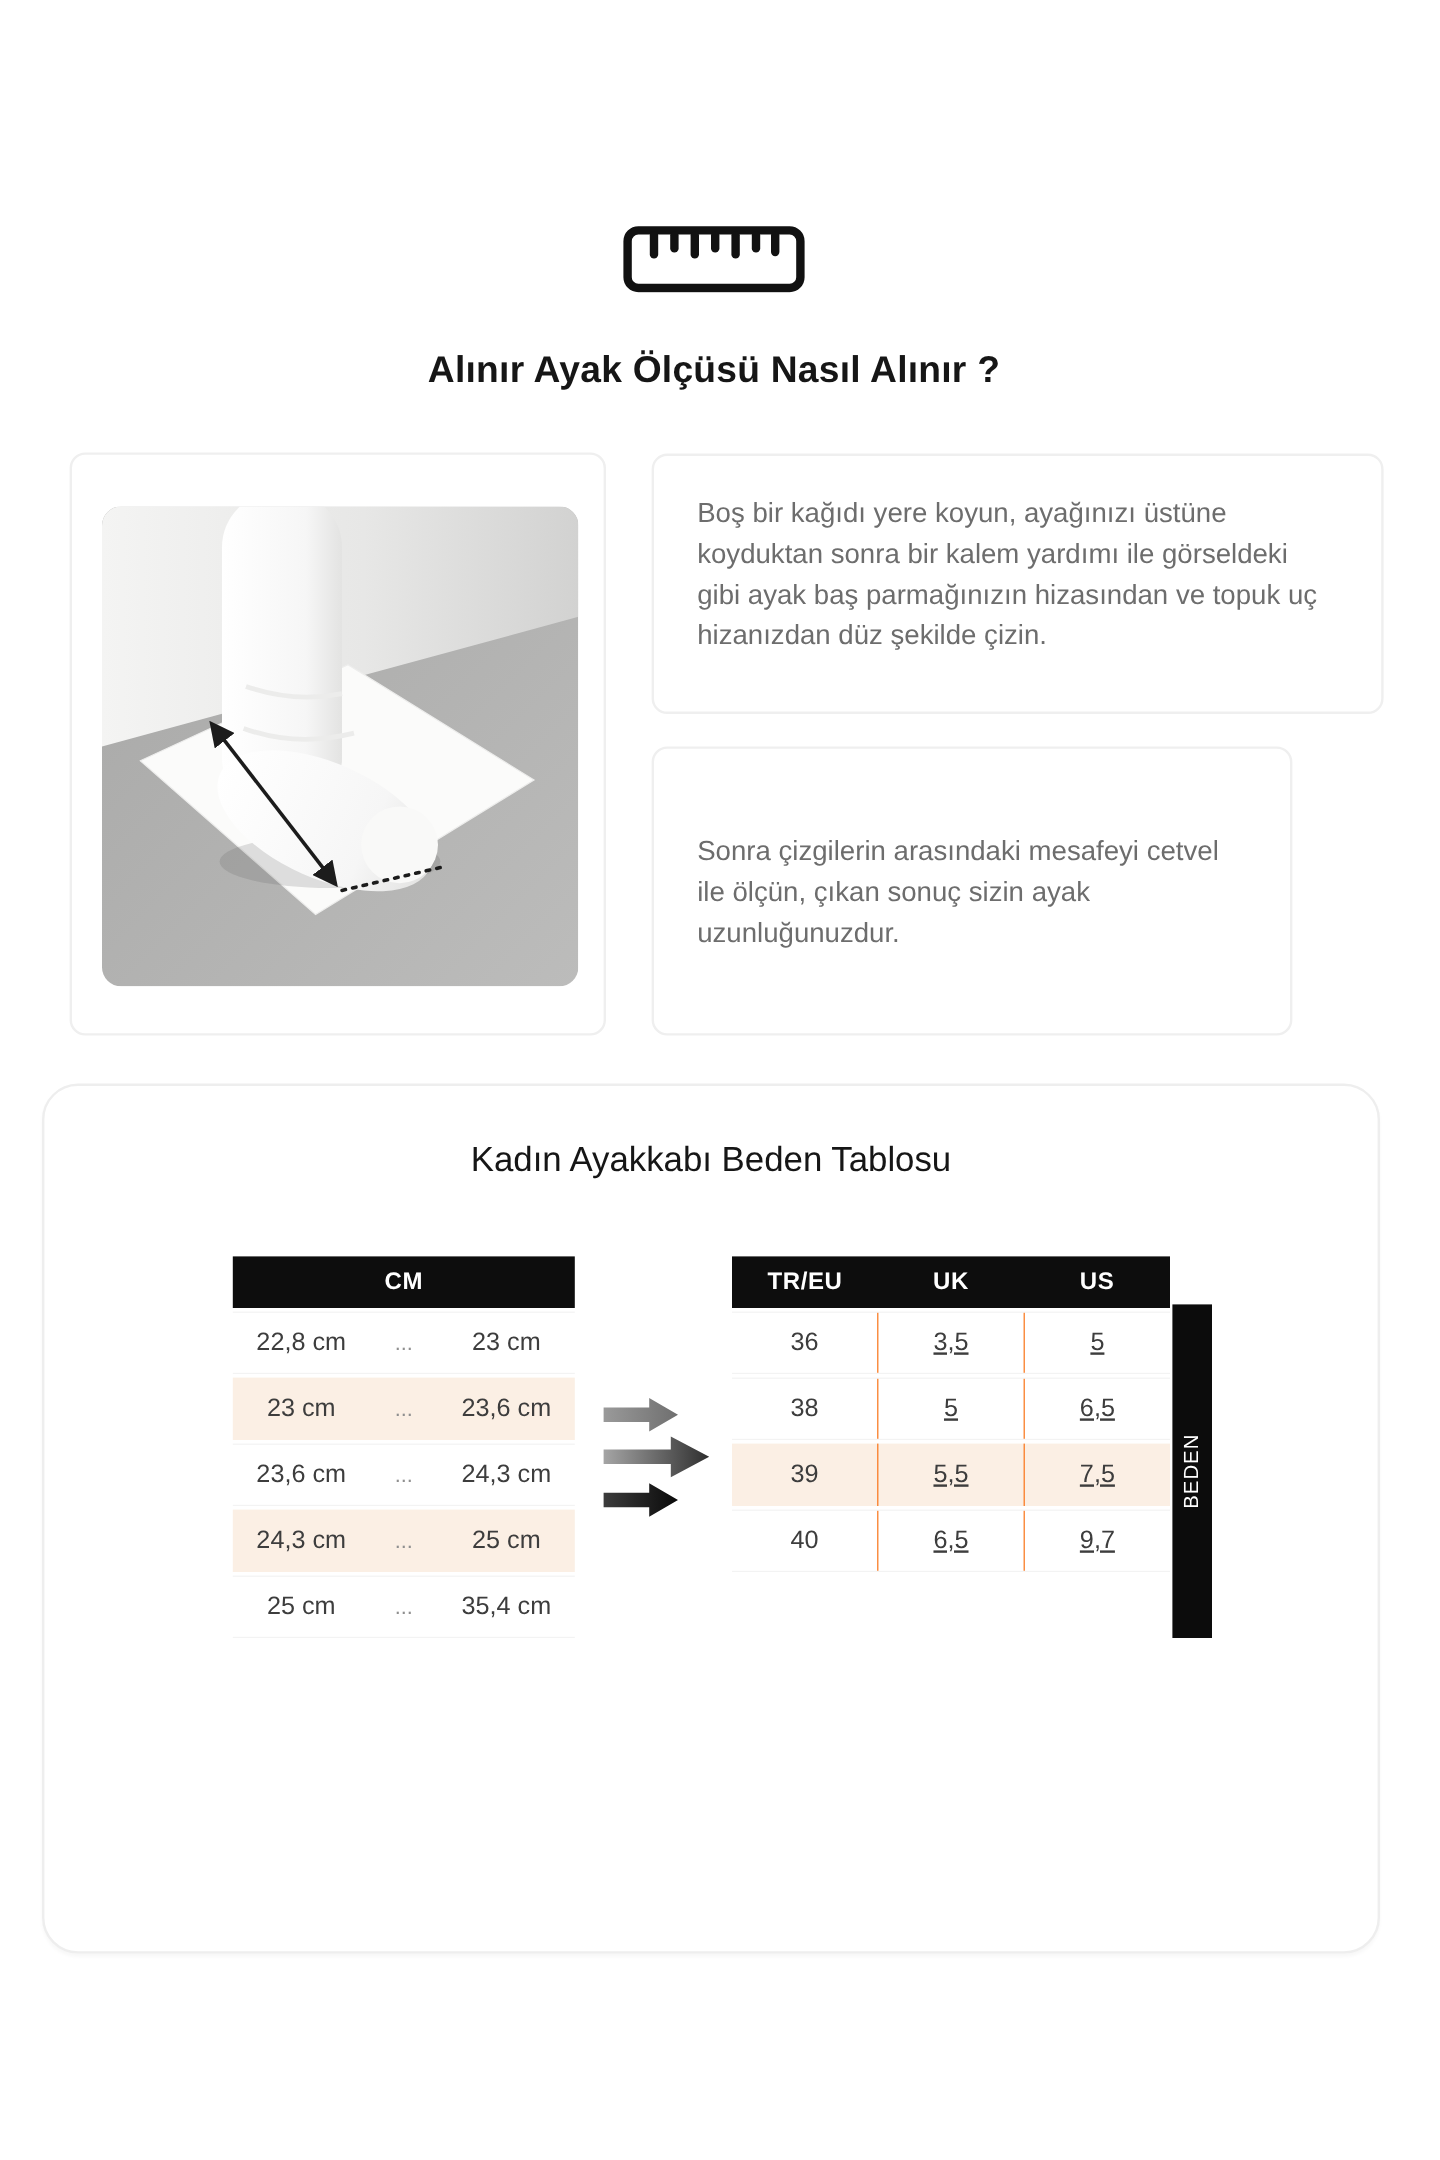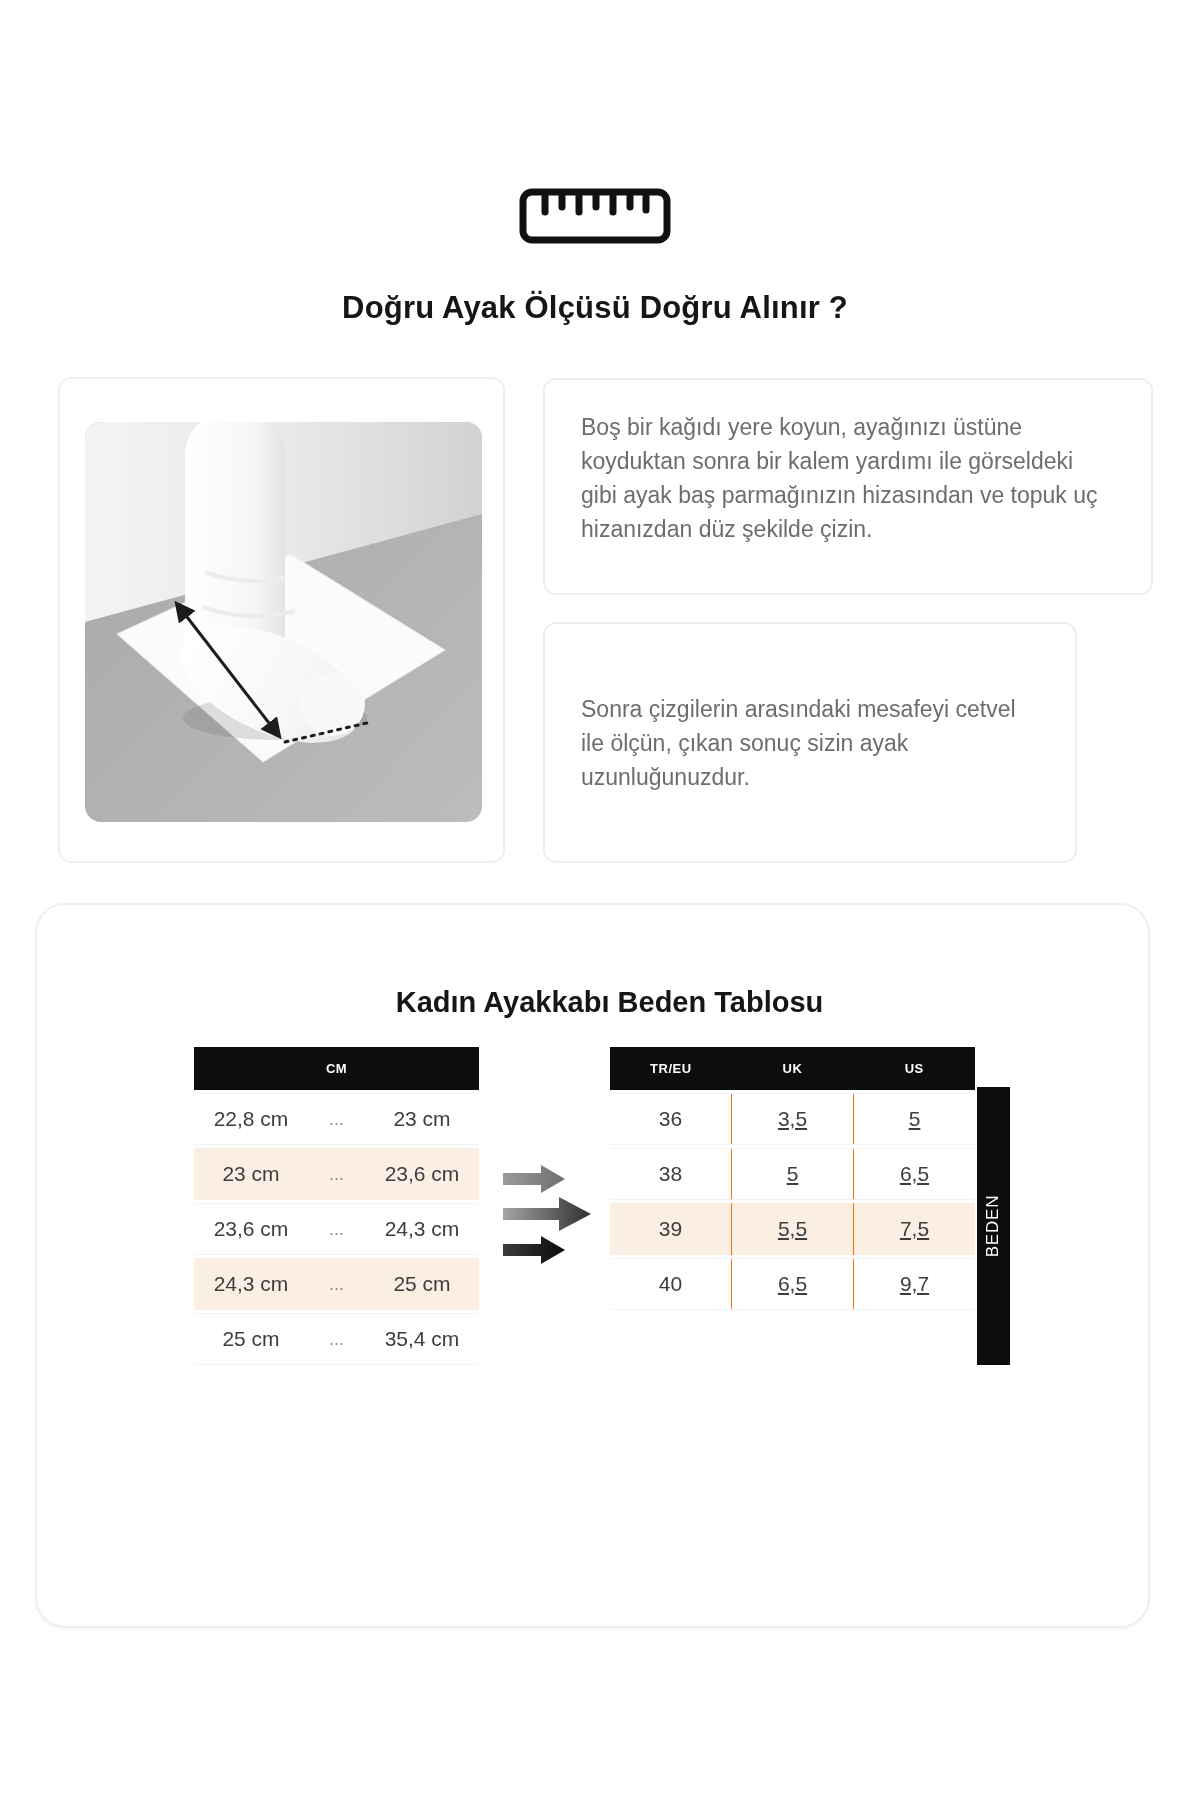--- a/index.html
+++ b/index.html
@@ -22,29 +22,29 @@
            border-radius:16px; overflow:hidden; }
 
   .text-card-1 { left:543px; top:378px; width:610px; height:217px; padding:30px 36px; }
   .text-card-2 { left:543px; top:622px; width:534px; height:241px; padding:36px;
                  display:flex; align-items:center; }
   .text-card-1 p, .text-card-2 p { font-size:23px; line-height:34px; color:#6d6d6d; }
 
   
   .big-card { left:35px; top:903px; width:1115px; height:725px; border-radius:30px;
               border:2px solid #eeeeee; box-shadow:0 2px 3px rgba(0,0,0,.03); }
-  .chart-title { position:absolute; top:46px; left:17px; width:100%; text-align:center;
-                 font-size:29px; font-weight:bold; color:#161616;margin-top:35px; }
+  .chart-title { position:absolute; top:46px; left:0; width:100%; text-align:center;
+                 font-size:29px; font-weight:normal; color:#161616; }
 
   
   .tbl { position:absolute; top:142px; }
   .cm-tbl   { left:157px; width:285px; }
   .size-tbl { left:573px; width:365px; }
   .thead { height:43px; background:#0d0d0d; color:#ffffff; display:flex;
-           align-items:center; justify-content:center; font-size:13px; font-weight:bold;
+           align-items:center; justify-content:center; font-size:20px; font-weight:bold;
            letter-spacing:.5px; }
   .thead.cols span { flex:1; text-align:center; }
   .trow { height:52px; margin-top:3px; display:flex; align-items:center; font-size:21px;
           color:#3d3d3d; }
   .trow.w { background:#ffffff; border-top:1px solid #f3f3f3; border-bottom:1px solid #f3f3f3; }
   .trow.p { background:#fbefe4; }
   .cm-tbl .trow span:nth-child(1) { flex:2; text-align:center; }
   .cm-tbl .trow span:nth-child(2) { flex:1; text-align:center; color:#8f8f8f; font-size:18px; }
   .cm-tbl .trow span:nth-child(3) { flex:2; text-align:center; }
   .size-tbl .trow span { flex:1; text-align:center; height:100%; display:flex;
@@ -73,21 +73,21 @@
         <line x1="43" y1="8" x2="43" y2="19"></line>
         <line x1="60" y1="8" x2="60" y2="24"></line>
         <line x1="77" y1="8" x2="77" y2="19"></line>
         <line x1="94" y1="8" x2="94" y2="24"></line>
         <line x1="111" y1="8" x2="111" y2="19"></line>
         <line x1="127" y1="8" x2="127" y2="22"></line>
       </g>
     </svg>
   </div>
 
-  <h1 class="main-title">Doğru Ayak Ölçüsü Doğru Alınır ?</h1>
+  <h1 class="main-title">Alınır Ayak Ölçüsü Nasıl Alınır ?</h1>
 
   <div class="card photo-card">
     <div class="photo">
       <svg width="397" height="400" viewBox="0 0 397 400">
         <defs>
           <linearGradient id="wallG" x1="0" y1="0" x2="1" y2="0">
             <stop offset="0" stop-color="#f4f4f3"></stop>
               <stop offset="0.55" stop-color="#e7e7e6"></stop>
             <stop offset="1" stop-color="#d2d2d1"></stop>
           </linearGradient>

